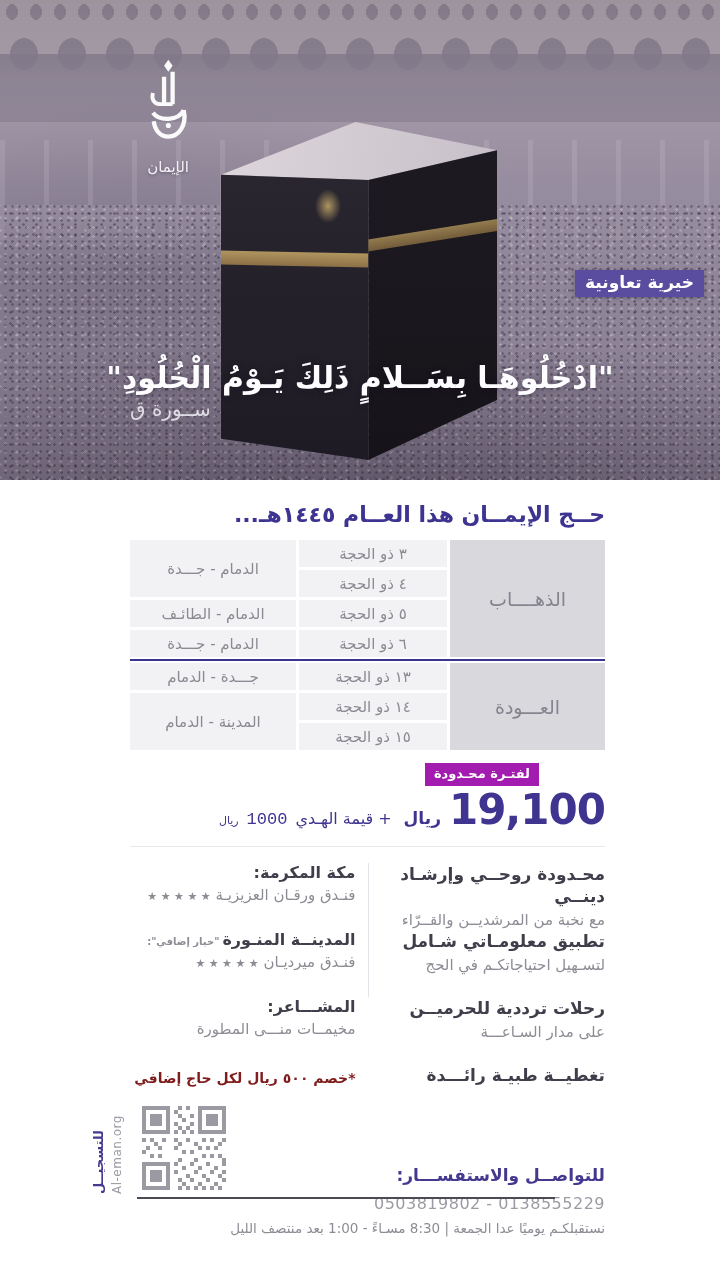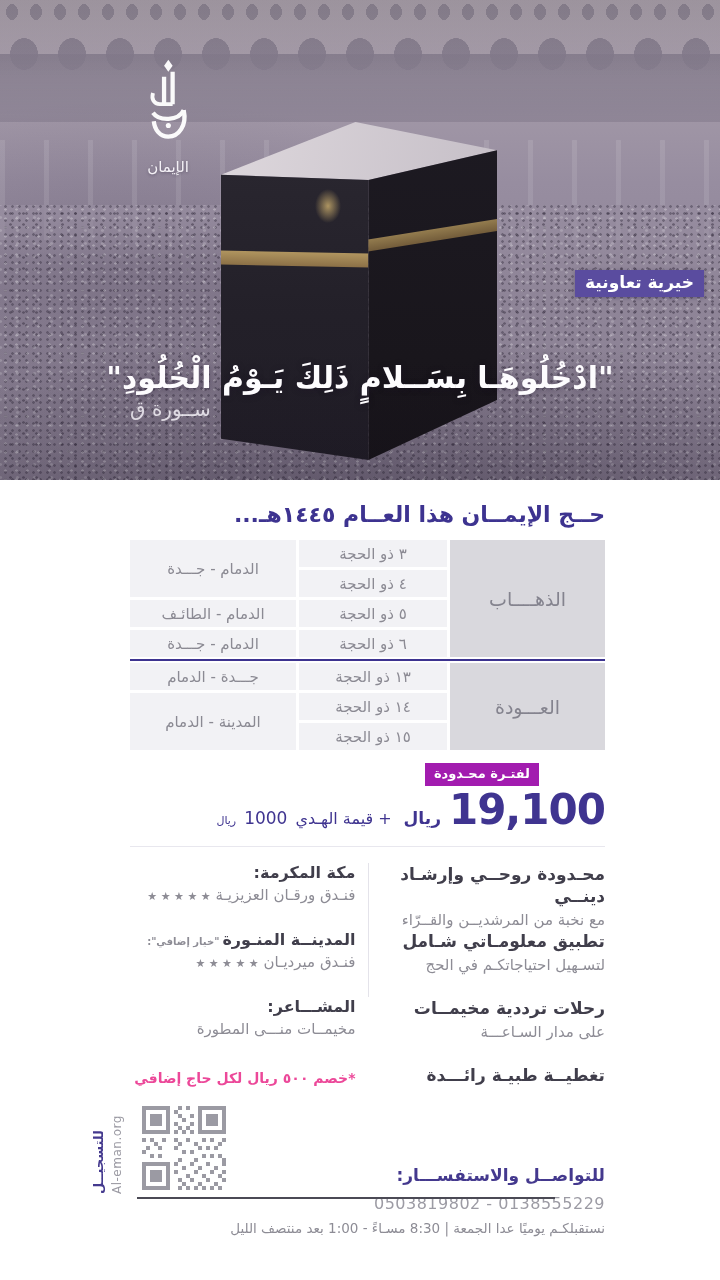--- a/index.html
+++ b/index.html
@@ -113,36 +113,36 @@
   .price { margin-top:13px; text-align:right; }
   .limited-badge {
     display:inline-block; margin-right:66px;
     background:#a21caf; color:#fff; font-size:13px; font-weight:bold;
     padding:3px 9px 5px;
   }
   .price-line { display:flex; align-items:baseline; gap:8px; margin-top:2px; color:#3f3490; }
   .amount { font-size:42px; font-weight:bold; letter-spacing:-1px; line-height:1.05; }
   .currency { font-size:17px; font-weight:bold; }
   .addon { font-size:16px; margin-right:4px; }
-  .addon-amount { font-size:17px; }
+  .addon-amount { font-size:17px;font-family:Liberation Mono, monospace; }
   .addon-currency { font-size:11px; }
 
   .sep { border:none; border-top:1px solid #e8e7ee; margin:14px 0 0; }
 
   .features { margin-top:16px; display:grid; grid-template-columns:1fr 1fr; grid-auto-rows:67px; }
   .feat { padding-left:14px; text-align:right; }
   .feat.bordered { border-left:1px solid #e4e3ea; }
   .f-title { font-size:17px; font-weight:bold; color:#403e4b; line-height:1.3; }
   .f-sub { font-size:15px; color:#8d8c95; margin-top:3px; line-height:1.35; }
   .hotel { padding-right:12px; text-align:right; }
   .h-title { font-size:16px; font-weight:bold; color:#403e4b; }
   .h-note { font-size:10px; color:#8d8c95; margin-right:3px; font-weight:bold; }
   .h-sub { font-size:15px; color:#8d8c95; margin-top:4px; }
   .stars { font-size:11px; color:#8d8c95; letter-spacing:1px; }
-  .discount { font-size:14px; font-weight:bold; color:#ec4899; margin-top:6px; }
+  .discount { font-size:14px; font-weight:bold; color:#7f1d1d; margin-top:6px; }
 
   .contact { margin-top:34px; text-align:right; }
   .c-heading { font-size:17px; font-weight:bold; color:#44398e; }
   .phones { direction:ltr; text-align:right; font-size:16px; color:#9c9ba4;
     letter-spacing:.5px; margin-top:9px; }
   .hours { font-size:13.5px; color:#8d8c95; margin-top:7px; }
 
   .qr-area { position:absolute; left:104px; top:1104px; width:130px; height:92px; }
   .qr-area svg.qr { position:absolute; left:38px; top:2px; width:84px; height:84px; }
   .qr-labels span { position:absolute; bottom:2px; transform-origin:left bottom;
@@ -243,21 +243,21 @@
       <div class="feat bordered">
         <div class="f-title">تطبيق معلومـاتي شـامل</div>
         <div class="f-sub">لتسـهيل احتياجاتكـم في الحج</div>
       </div>
       <div class="hotel">
         <div><span class="h-title">المدينــة المنـورة</span><span class="h-note">"خيار إضافي":</span></div>
         <div class="h-sub"><span>فنـدق ميرديـان</span> <span class="stars">★ ★ ★ ★ ★</span></div>
       </div>
 
       <div class="feat">
-        <div class="f-title">رحلات ترددية مخيمــات</div>
+        <div class="f-title">رحلات ترددية للحرميــن</div>
         <div class="f-sub">على مدار السـاعـــة</div>
       </div>
       <div class="hotel">
         <div><span class="h-title">المشـــاعر:</span></div>
         <div class="h-sub"><span>مخيمــات منـــى المطورة</span></div>
       </div>
 
       <div class="feat">
         <div class="f-title">تغطيــة طبيـة رائـــدة</div>
       </div>

